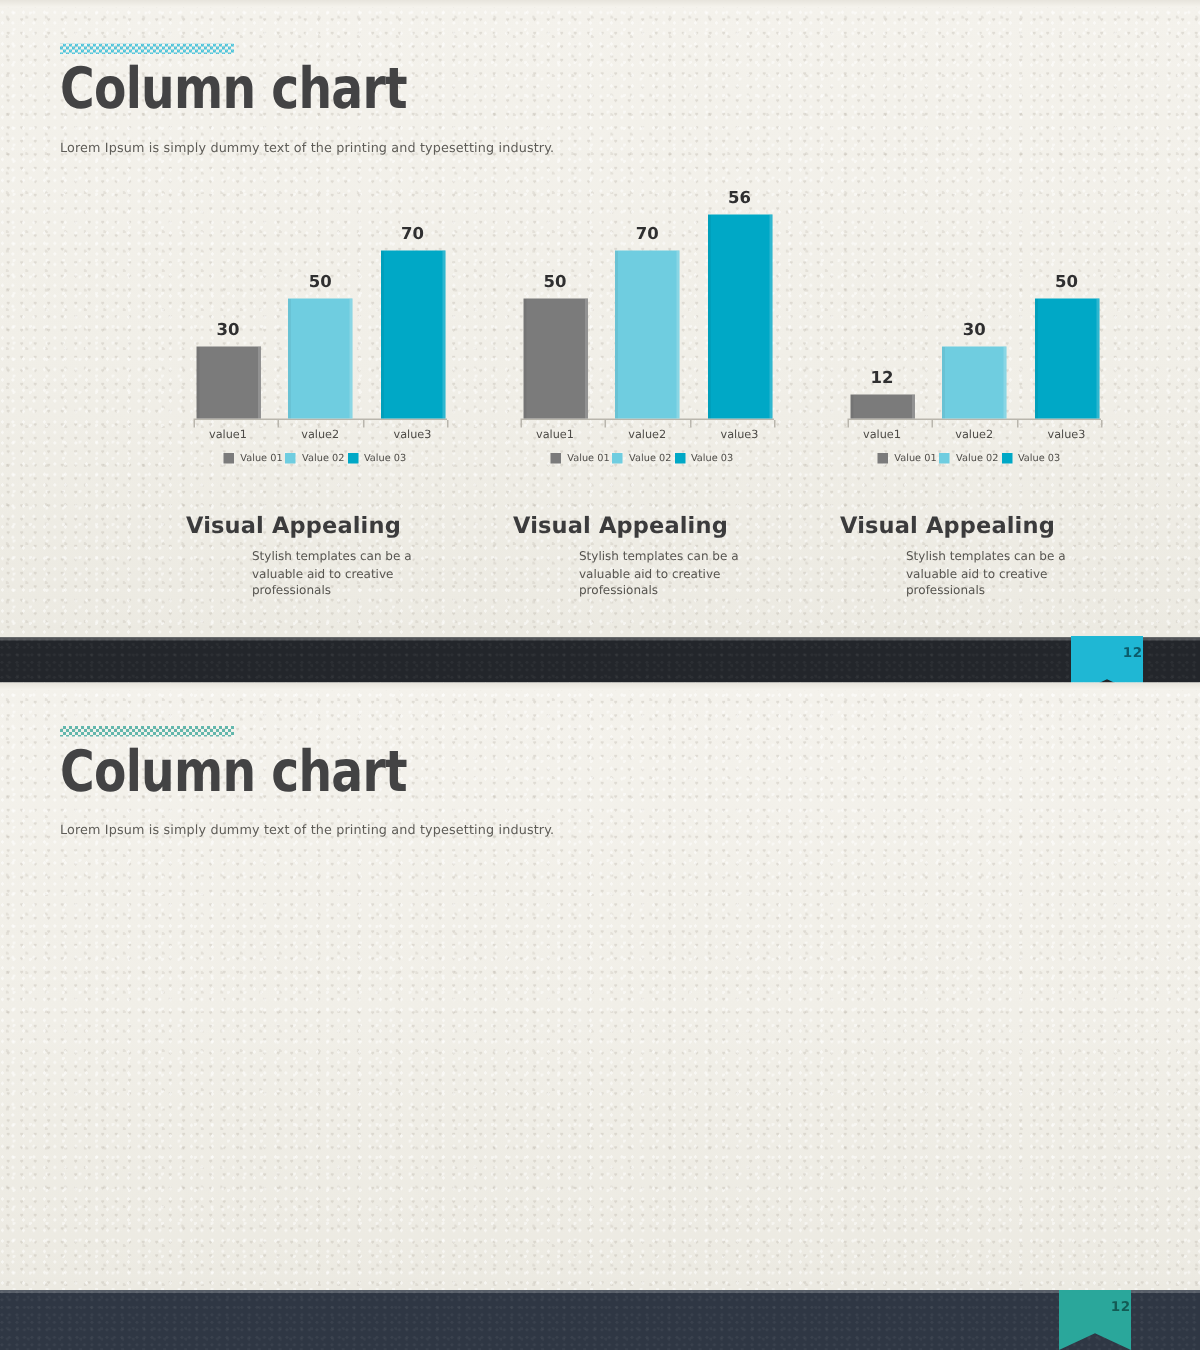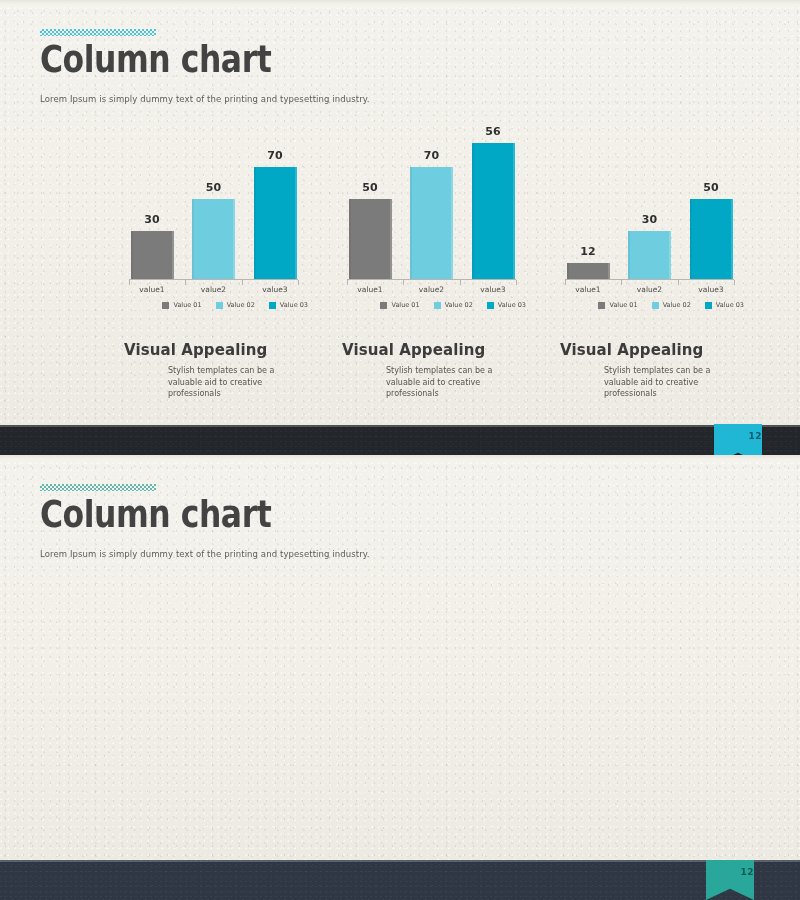--- a/index.html
+++ b/index.html
@@ -192,22 +192,22 @@
   }
   .xlabels span {
     width: 46px;
     text-align: center;
     font-size: 7.5px;
     color: #4d4b47;
   }
 
   .legend {
     display: flex;
-    justify-content: flex-end;
-    gap: 14px;
+    justify-content: center;
+    gap: 2px;
     margin-top: 7px;
   }
   .legend-item {
     display: flex;
     align-items: center;
     gap: 4px;
   }
   .legend-swatch {
     width: 7px; height: 7px;
     display: inline-block;

